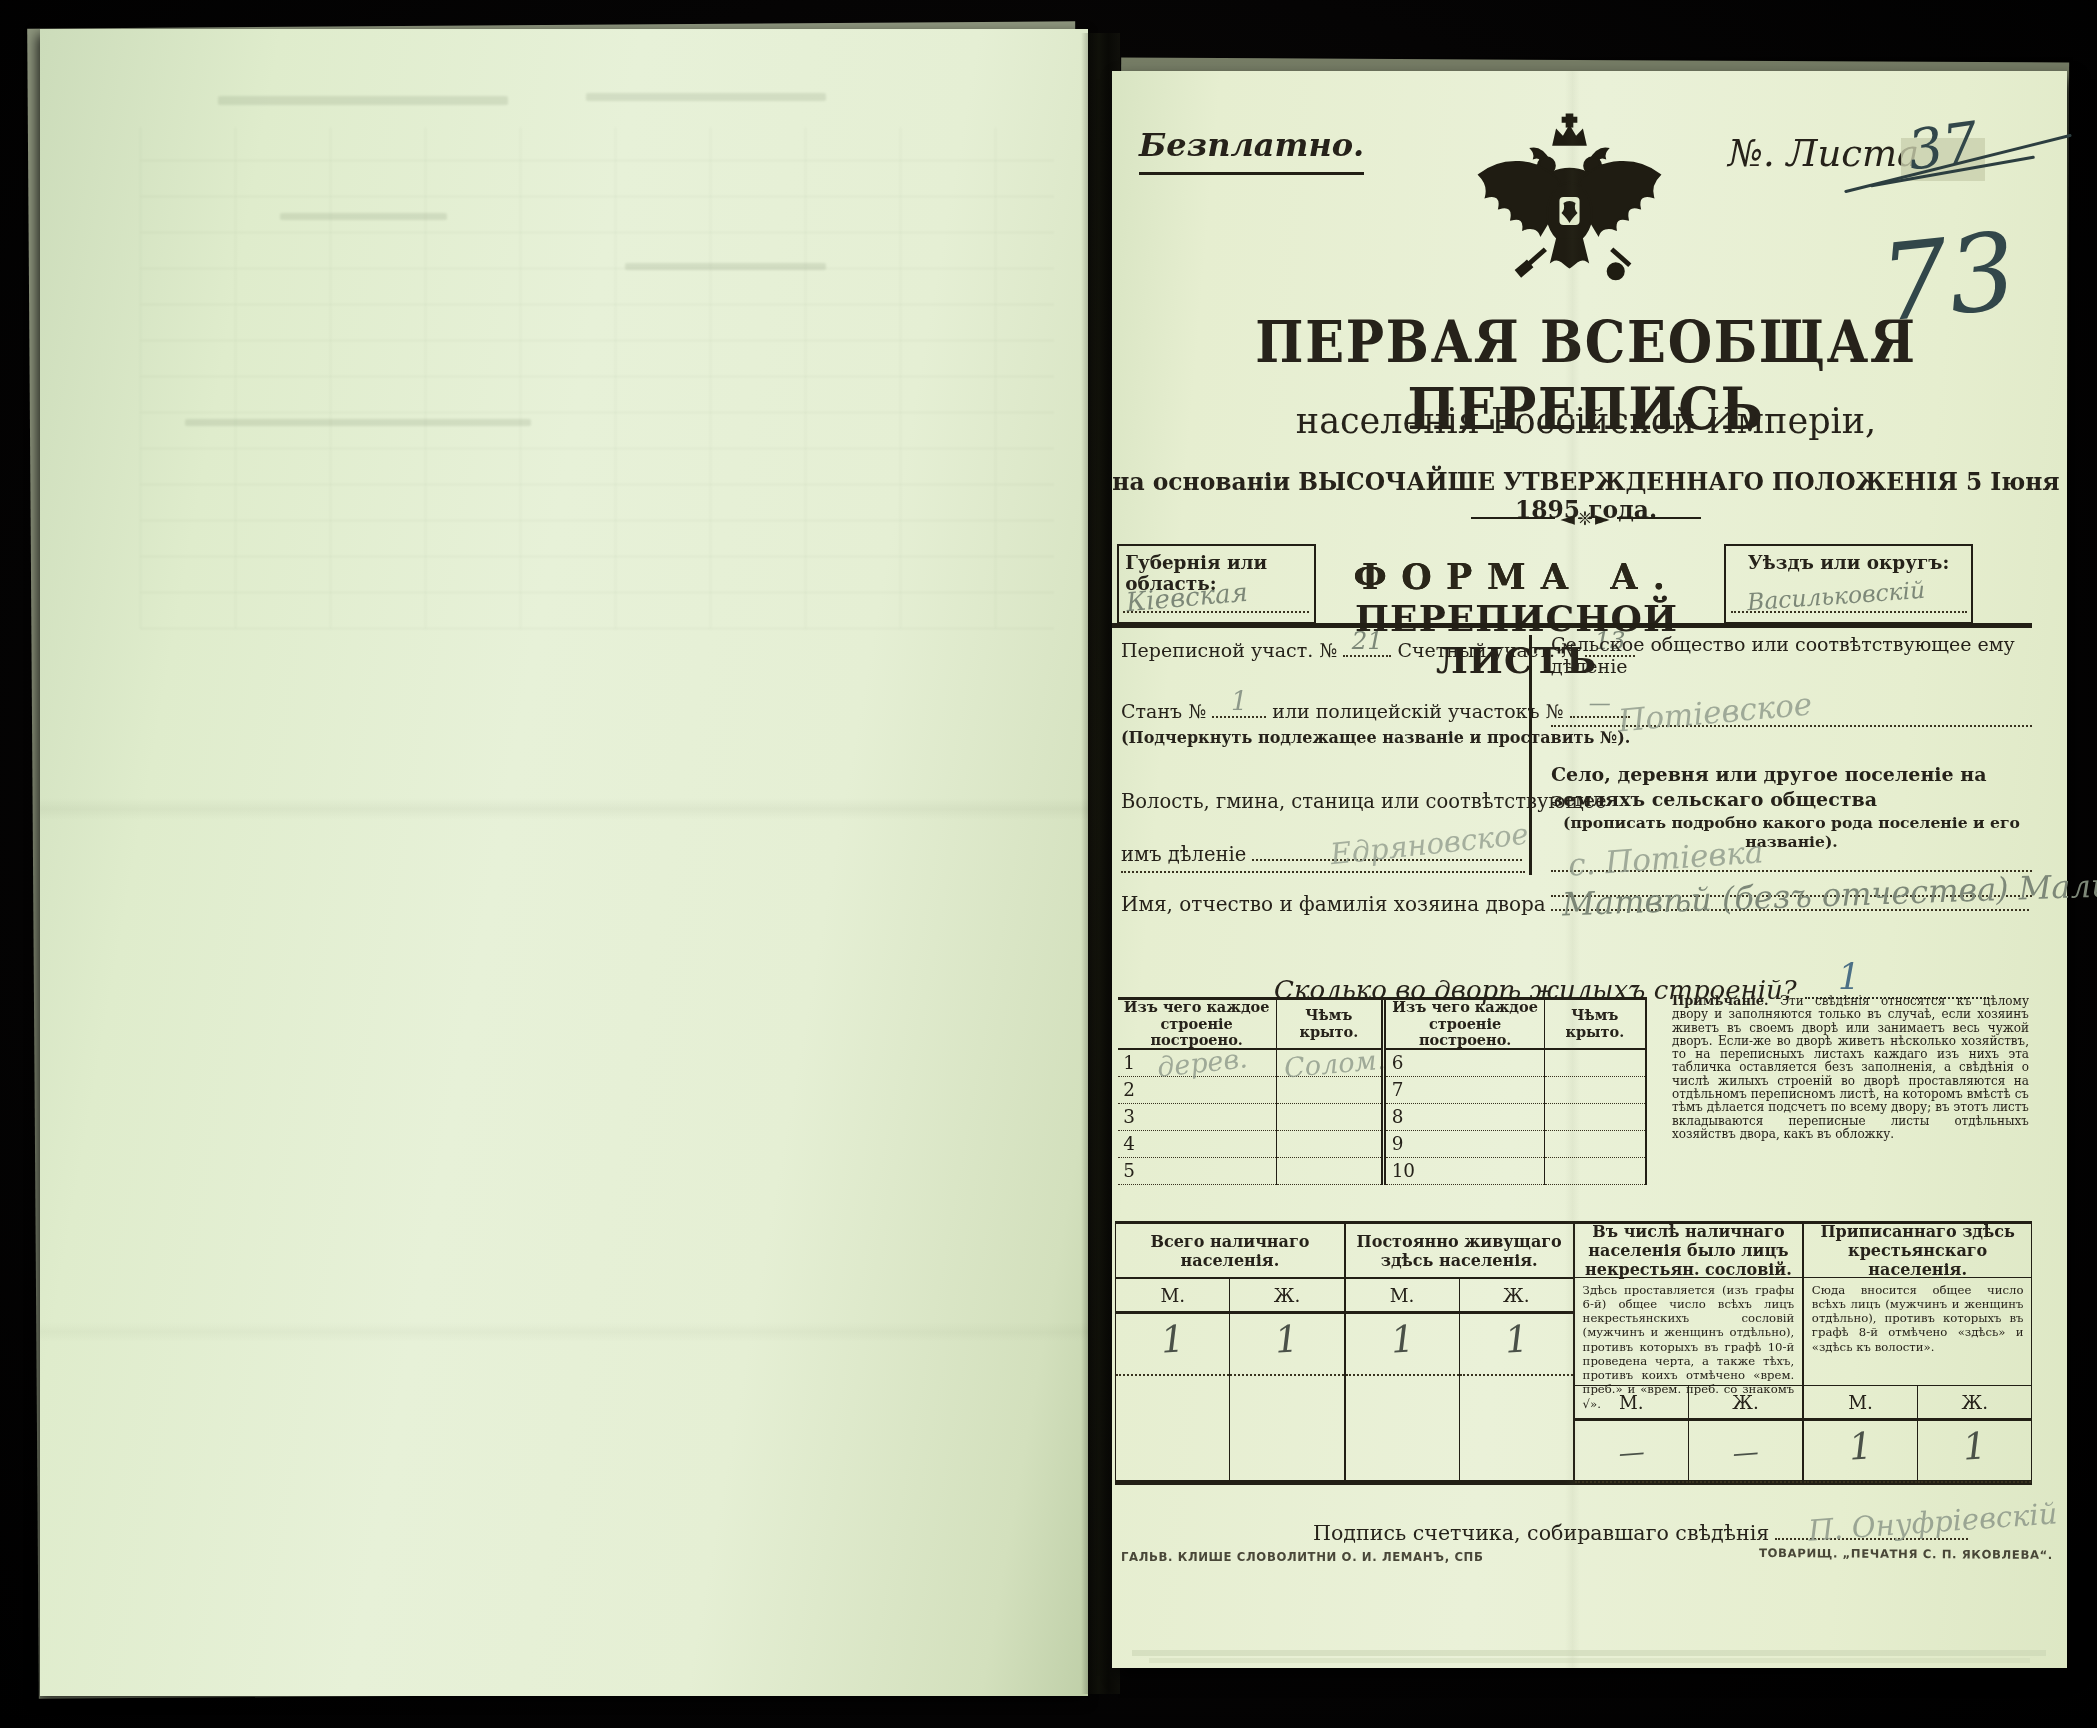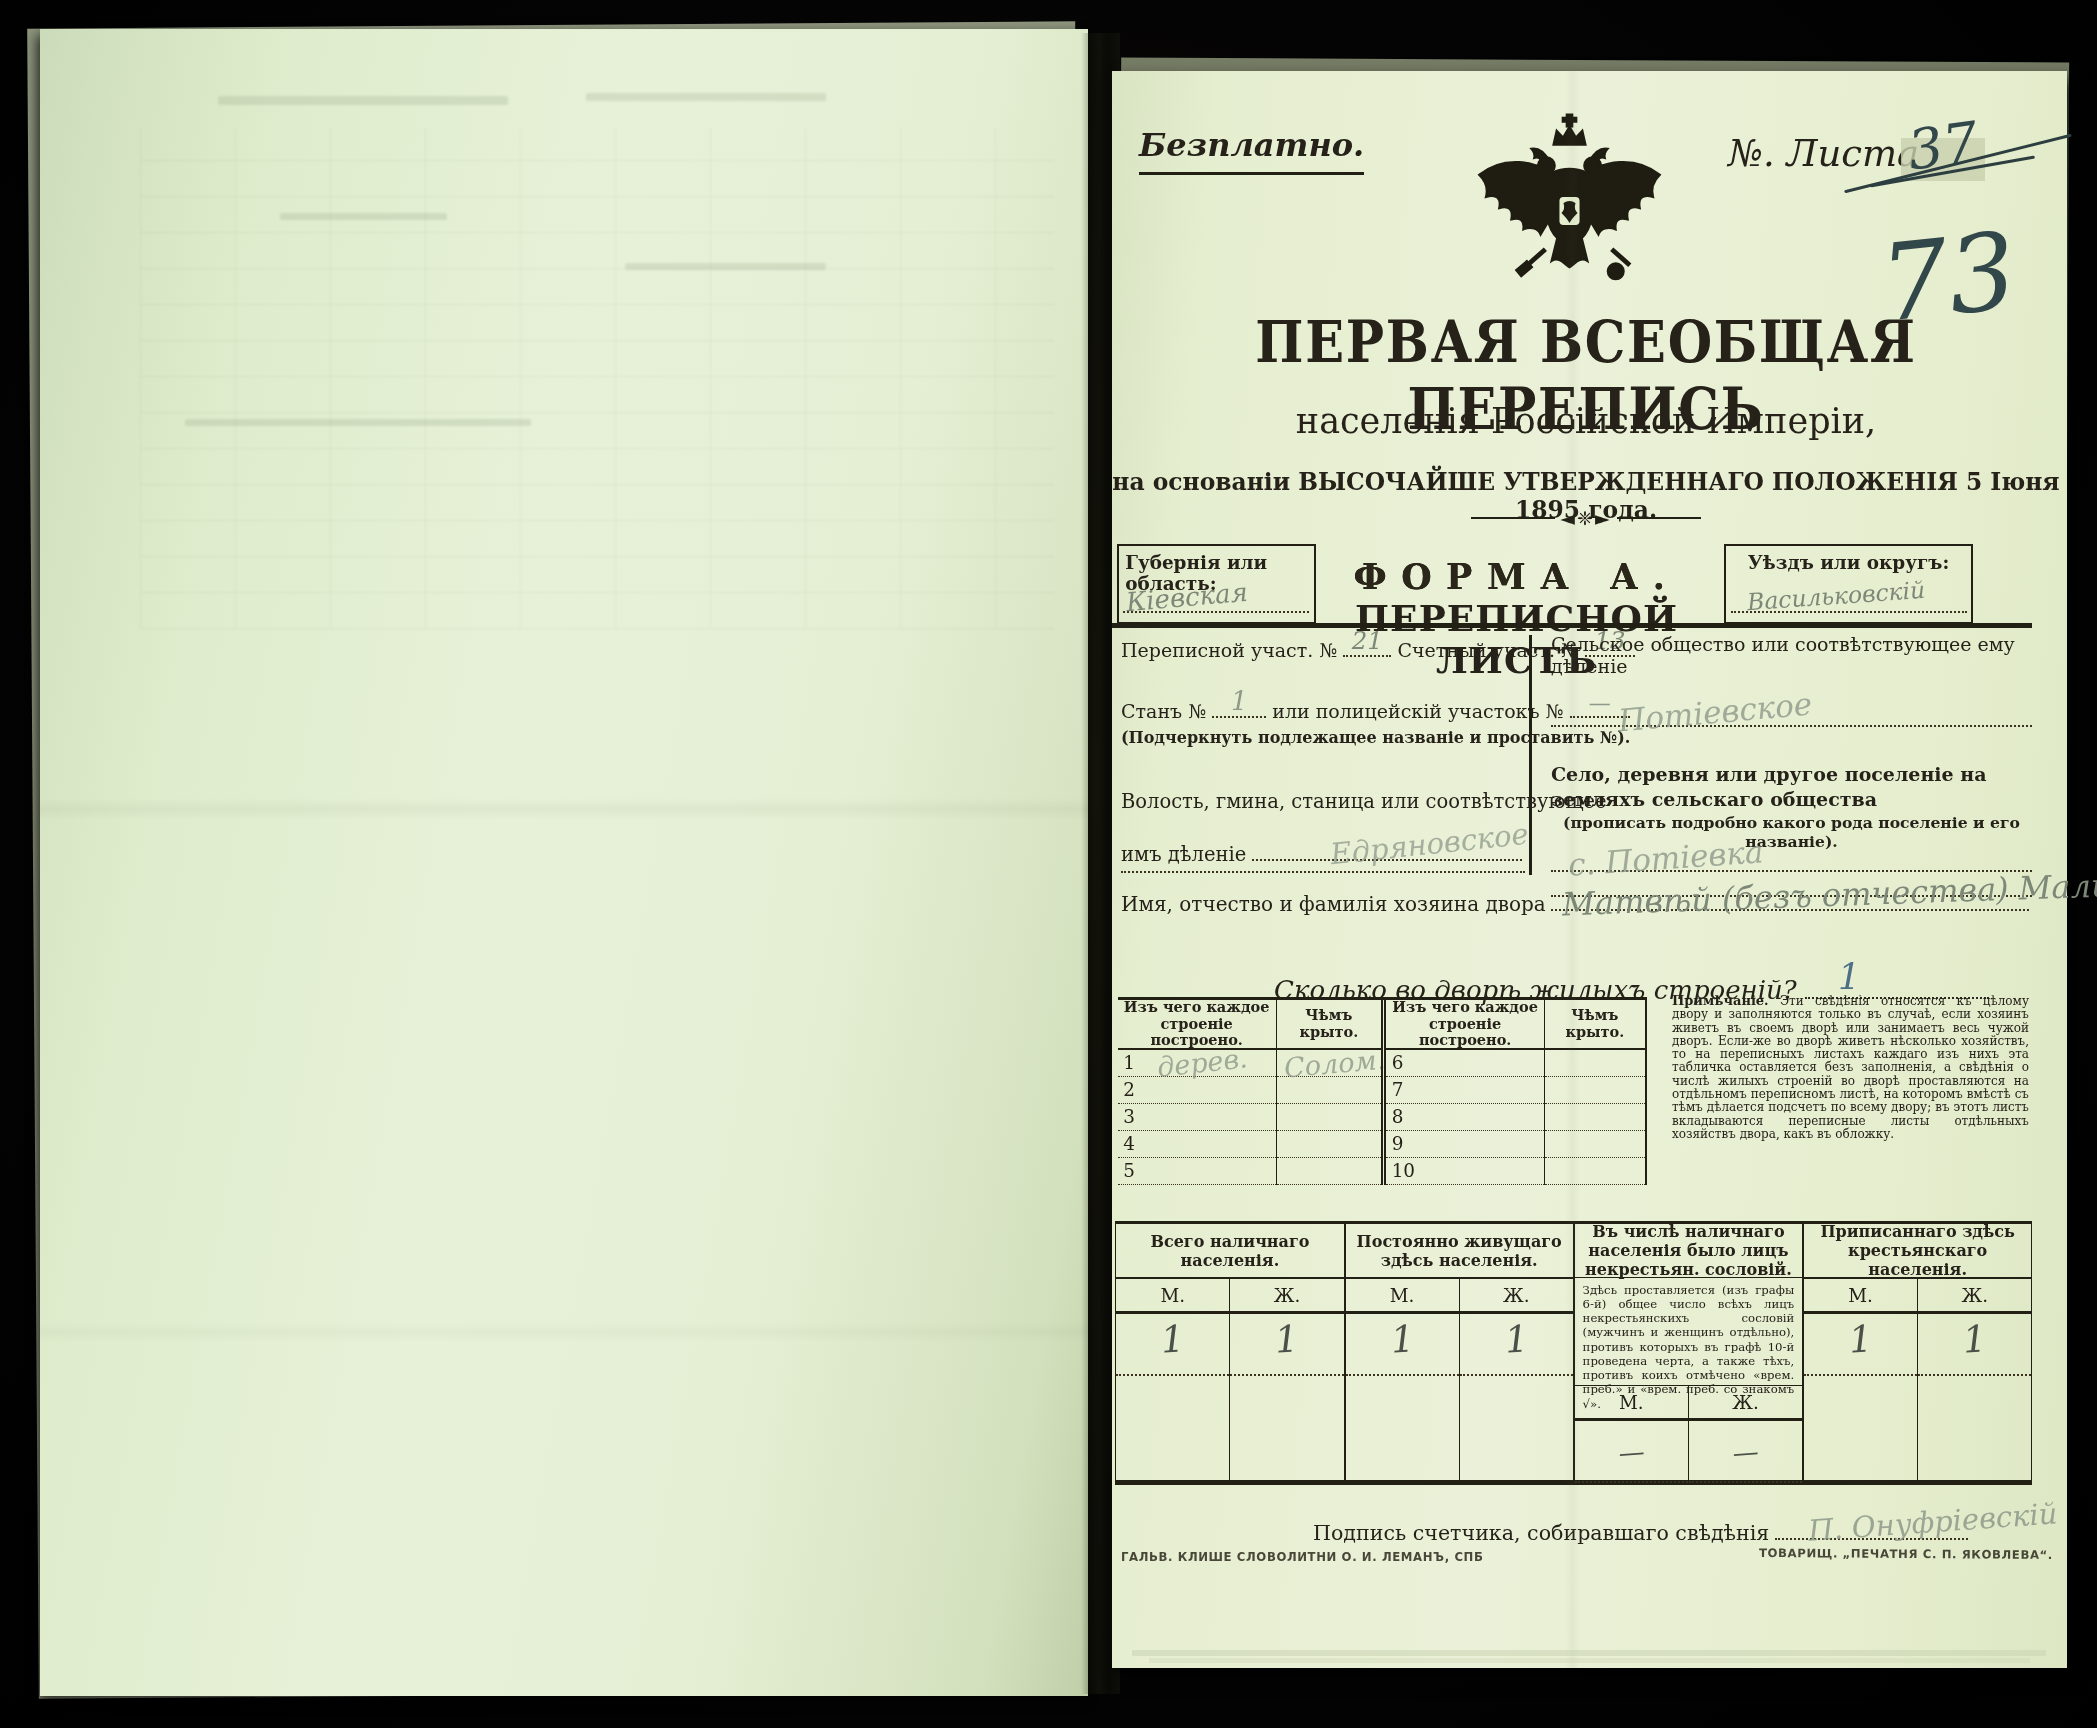--- a/index.html
+++ b/index.html
@@ -320,20 +320,21 @@
           <div class="cval-cell">
               <span class="hw hw-dark" style="font-size:26px;top:15.6px;">—</span>
             </div>
           <div class="cval-cell">
               <span class="hw hw-dark" style="font-size:26px;top:15.6px;">—</span>
             </div>
         </div>
       </div>
       <div class="cgroup">
         <div class="ctitle">Приписаннаго здѣсь крестьянскаго населенія.</div>
+        <div class="cdesc">Сюда вносится общее число всѣхъ лицъ (мужчинъ и женщинъ отдѣльно), противъ которыхъ въ графѣ 8-й отмѣчено «здѣсь» и «здѣсь къ волости».</div>
         <div class="cmj">
             <div>М.</div>
             <div>Ж.</div>
           </div>
         <div class="cvals">
           <div class="cval-cell">
               <span class="hw hw-dark">1</span>
             </div>
           <div class="cval-cell">
               <span class="hw hw-dark">1</span>

